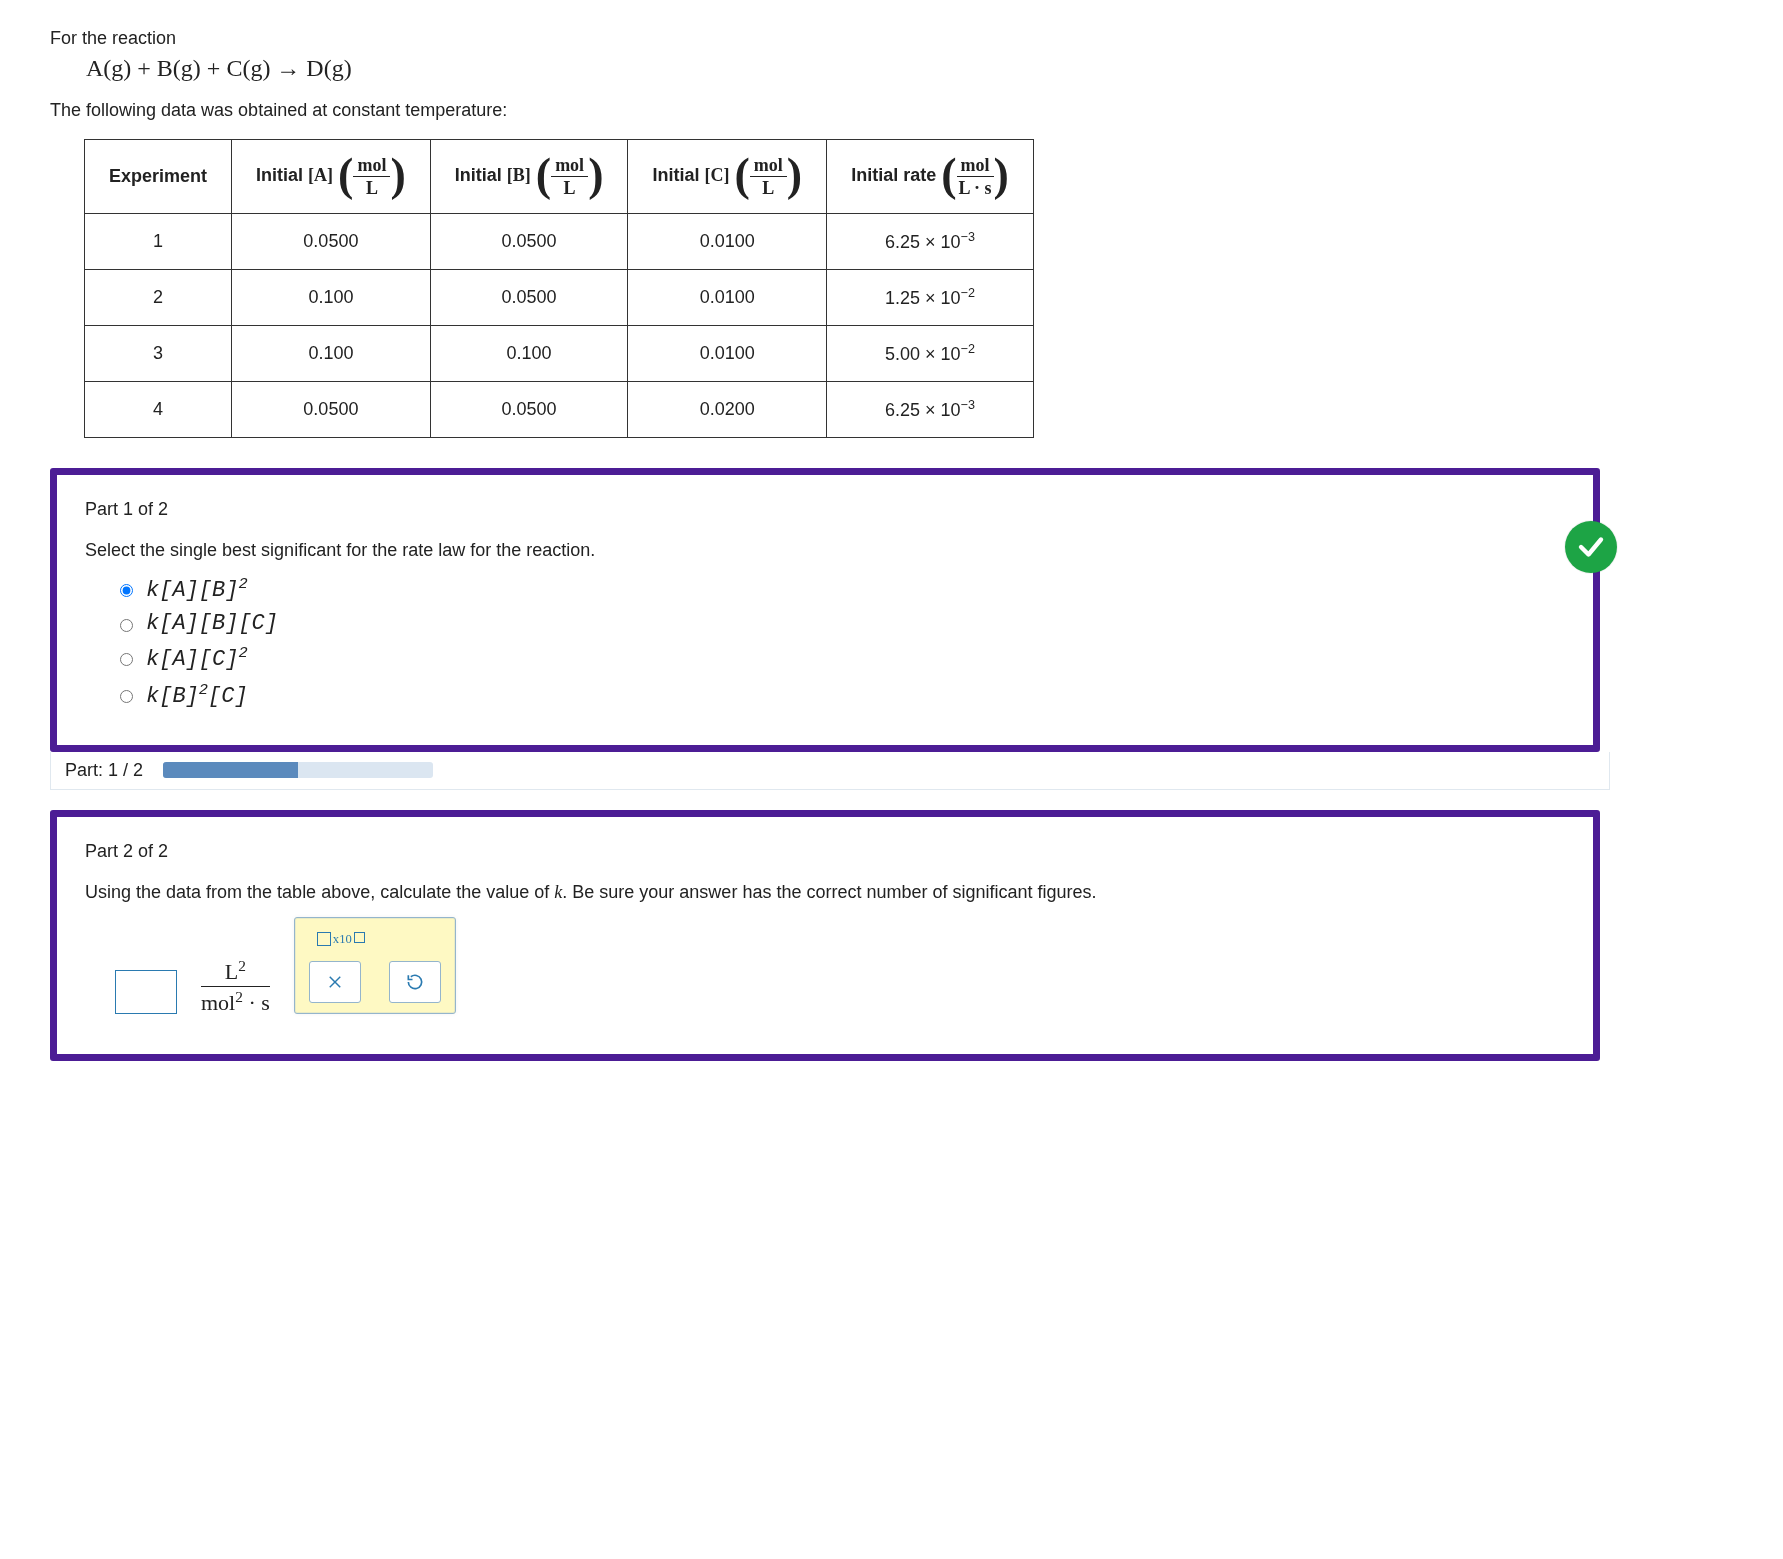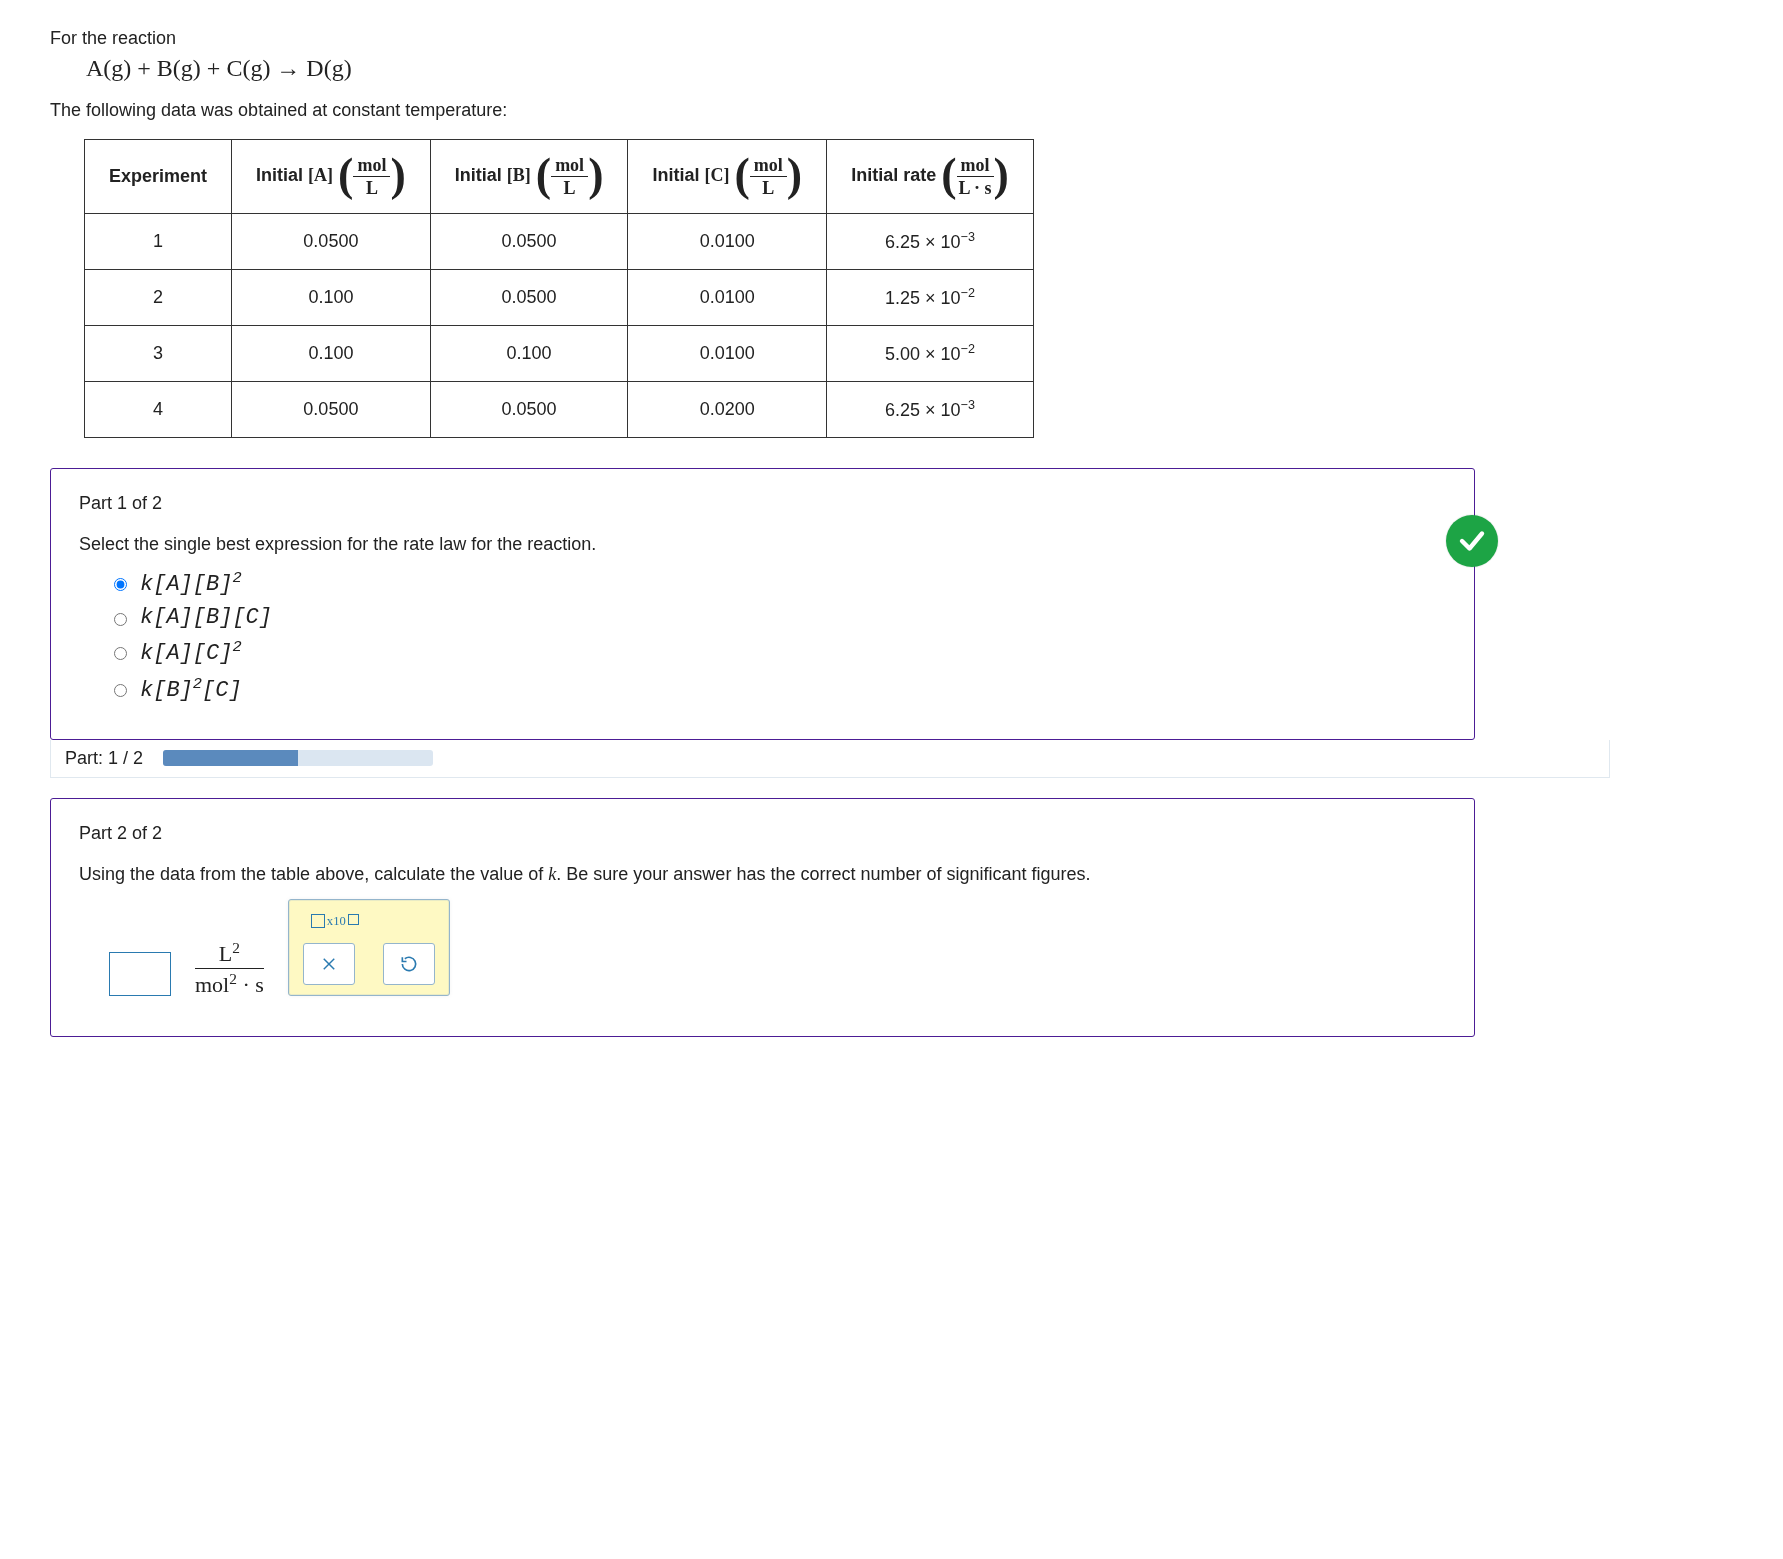--- a/index.html
+++ b/index.html
@@ -50,27 +50,27 @@
     font-family: "Times New Roman", serif;
     font-size: 46px;
     line-height: 0;
     vertical-align: middle;
     display: inline-block;
     position: relative;
     top: -2px;
   }
 
   .part-block {
-    border: 1px solid #4c1d95;
+    border: 7px solid #4c1d95;
     border-radius: 3px;
     padding: 24px 28px 28px 28px;
     margin: 0 0 20px 0;
     background: #fff;
     position: relative;
-    width: 1425px;
+    width: 1550px;
     box-sizing: border-box;
   }
   .part-label { margin-bottom: 20px; }
   .options { margin: 14px 0 0 30px; }
   .opt-line { margin: 8px 0; display:flex; align-items:center; gap:10px; }
   .opt-math { font-family:Liberation Mono, monospace; font-style: italic; font-size: 22px; }
 
   .check-badge {
     position: absolute;
     right: -24px;
@@ -218,21 +218,21 @@
           <td class="mathser">0.0500</td>
           <td class="mathser">0.0500</td>
           <td class="mathser">0.0200</td>
           <td class="mathser">6.25 × 10<sup>−3</sup></td>
         </tr>
       </tbody>
   </table>
 
   <div class="part-block">
     <div class="part-label">Part 1 of 2</div>
-    <div>Select the single best expression for the rate law for the reaction.</div>
+    <div>Select the single best significant for the rate law for the reaction.</div>
     <div class="options" id="opts">
         <div class="opt-line">
           <input type="radio" name="ratelaw" checked="" style="">
           <span class="opt-math">k[A][B]<sup>2</sup></span>
         </div>
         <div class="opt-line">
           <input type="radio" name="ratelaw" style="">
           <span class="opt-math">k[A][B][C]</span>
         </div>
         <div class="opt-line">

